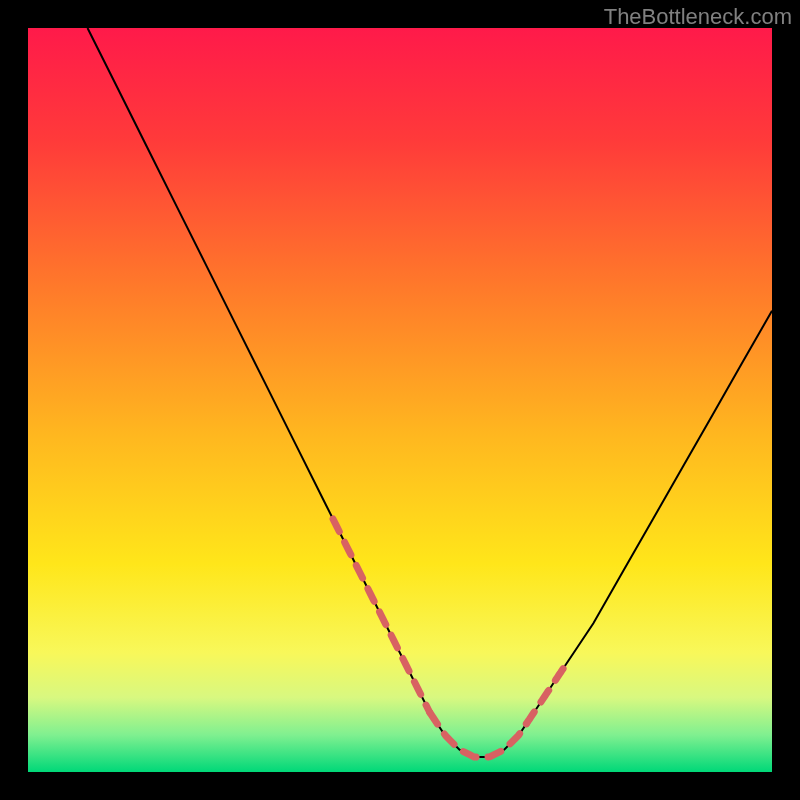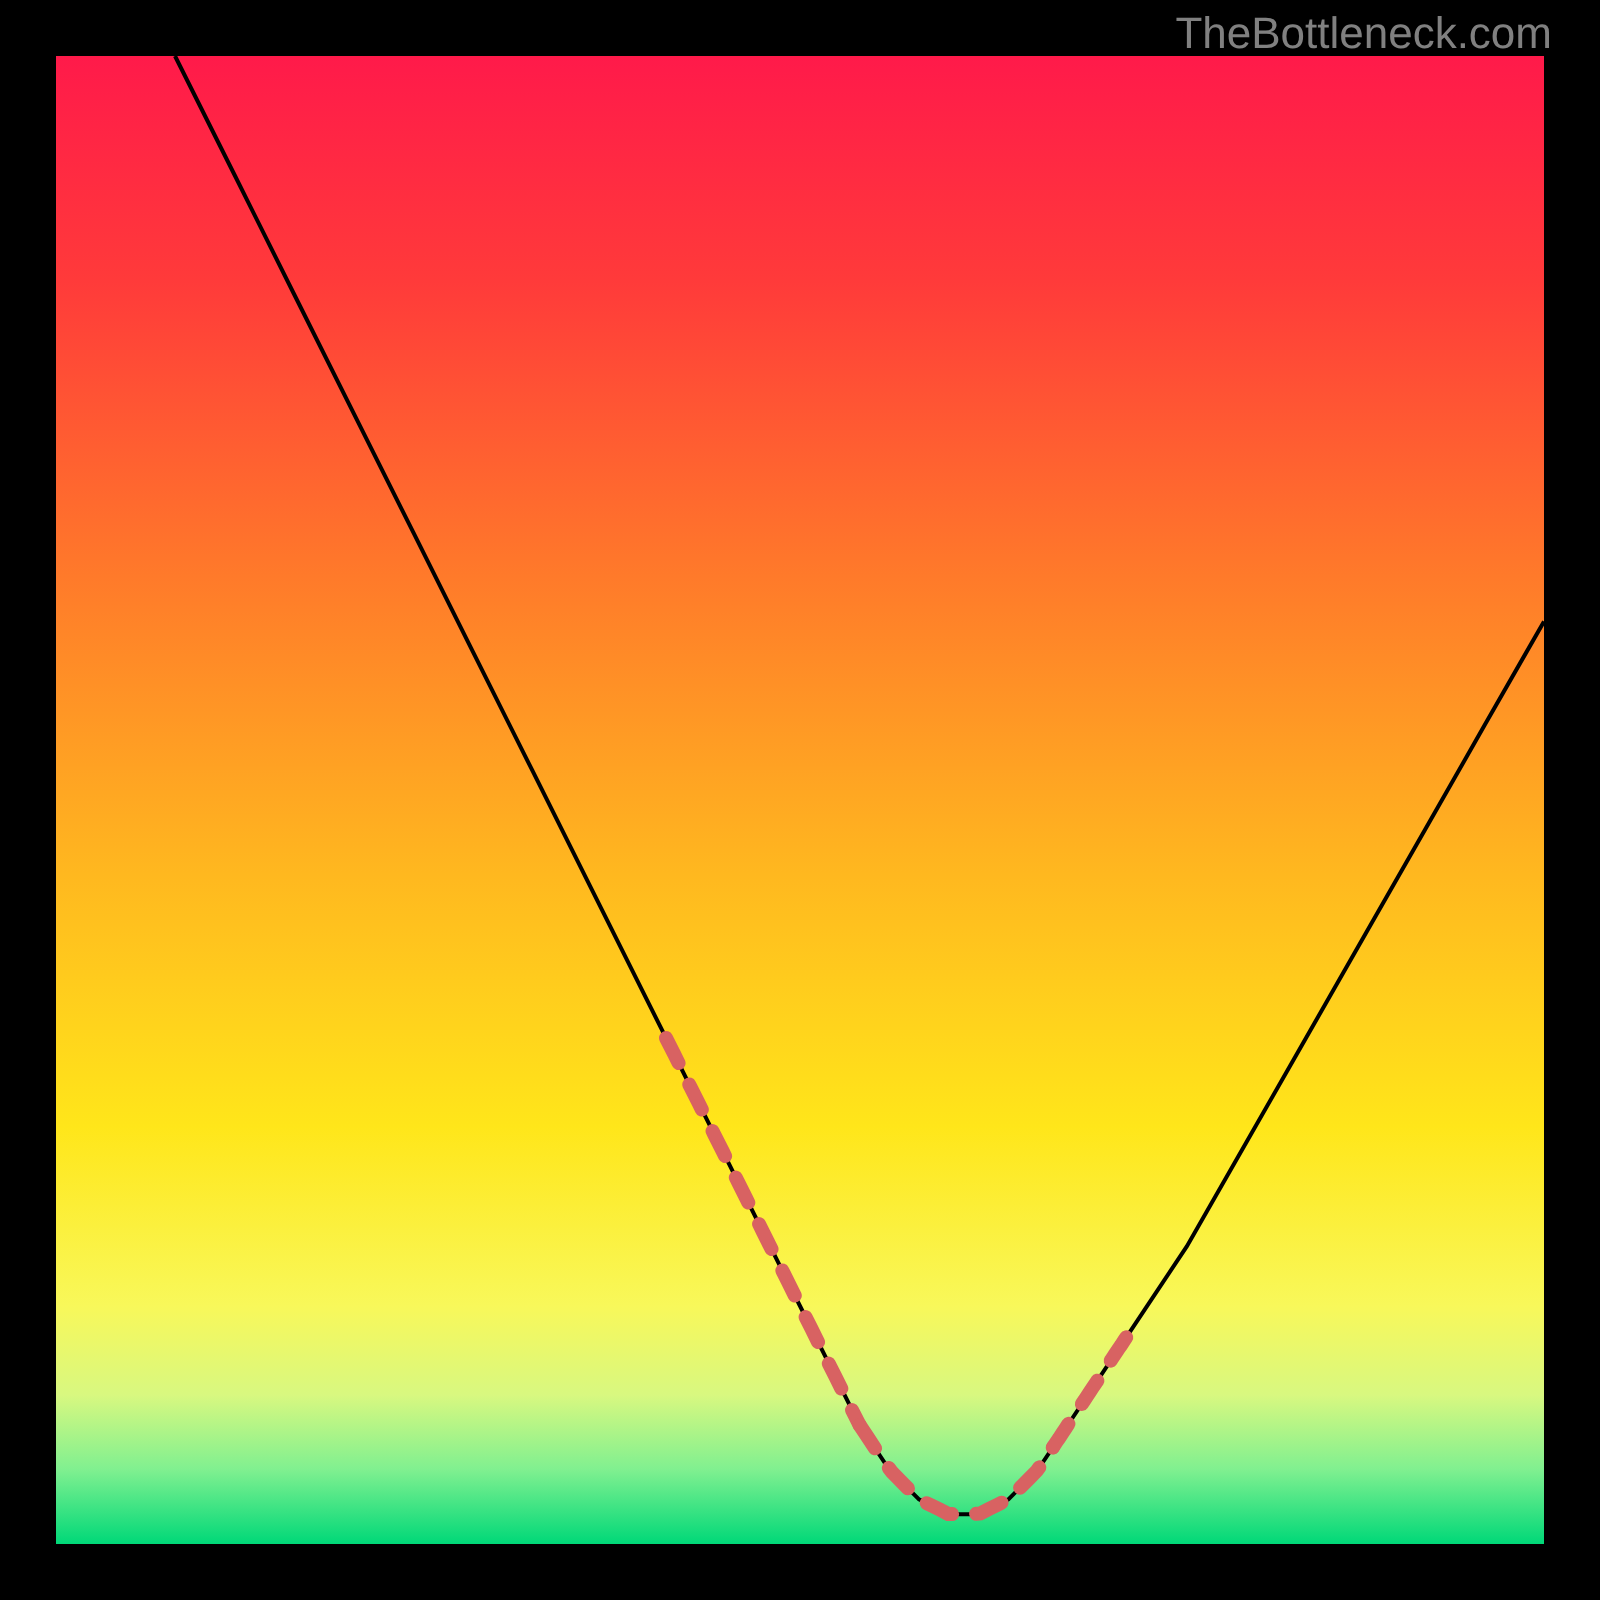--- a/index.html
+++ b/index.html
@@ -11,21 +11,21 @@
     overflow: hidden;
   }
   .chart-container {
     position: relative;
     width: 800px;
     height: 800px;
   }
   .watermark {
     position: absolute;
     top: 4px;
-    right: 24px;
+    right: 8px;
     font-family: Arial, sans-serif;
     font-size: 22px;
     color: #808080;
     z-index: 10;
   }
   svg {
     display: block;
   }
 </style>
 </head>

